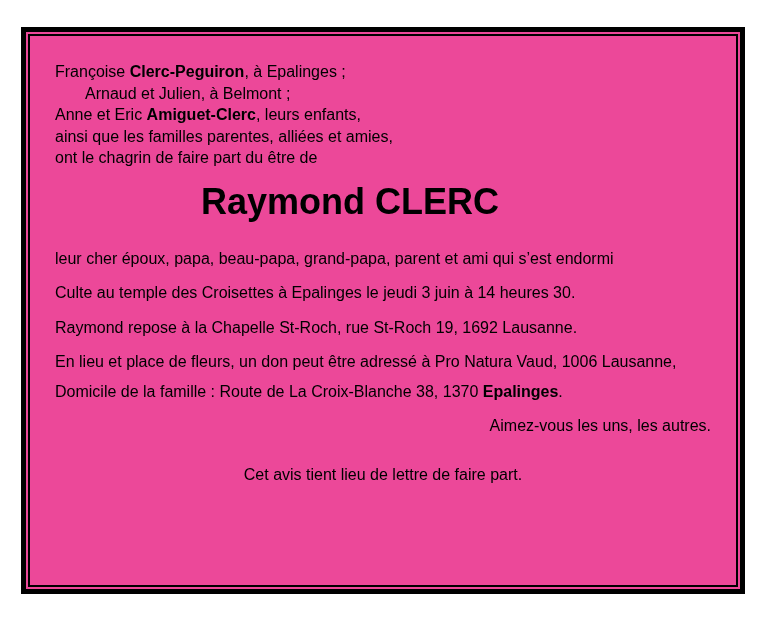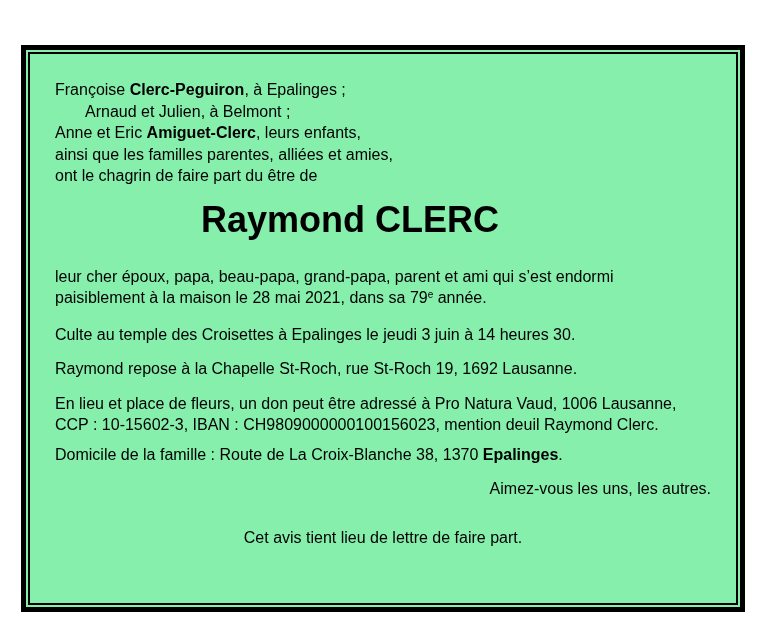--- a/index.html
+++ b/index.html
@@ -4,25 +4,25 @@
 <style>
   * { margin: 0; padding: 0; box-sizing: border-box; }
   html, body {
     width: 765px; height: 633px;
     background: #ffffff;
     font-family: "Liberation Sans", "DejaVu Sans", sans-serif;
     color: #000000;
   }
   .frame-outer {
     position: absolute;
-    left: 21px; top: 45px;
+    left: 21px; top: 27px;
     width: 724px; height: 567px;
     border: 5px solid #000000;
     padding: 2px;
-    background: #86efac;
+    background: #ec4899;
   }
   .frame-inner {
     width: 100%; height: 100%;
     border: 2px solid #000000;
     padding: 25px 25px 0 25px;
     overflow: hidden;
   }
   .line {
     font-size: 16px;
     line-height: 21.5px;
@@ -65,34 +65,32 @@
       <div class="line indent"><span>Arnaud et Julien, à Belmont ;</span></div>
       <div class="line"><span>Anne et Eric </span><span class="bold">Amiguet-Clerc</span><span>, leurs enfants,</span></div>
       <div class="line"><span>ainsi que les familles parentes, alliées et amies,</span></div>
       <div class="line"><span>ont le chagrin de faire part du être de</span></div>
     </div>
 
     <div class="deceased-name">Raymond CLERC</div>
 
     <div class="para">
       <div class="line">leur cher époux, papa, beau-papa, grand-papa, parent et ami qui s’est endormi</div>
-      <div class="line"><span>paisiblement à la maison le 28 mai 2021, dans sa 79</span><span class="sup">e</span><span> année.</span></div>
     </div>
 
     <div class="para">
       <div class="line">Culte au temple des Croisettes à Epalinges le jeudi 3 juin à 14 heures 30.</div>
     </div>
 
     <div class="para">
       <div class="line">Raymond repose à la Chapelle St-Roch, rue St-Roch 19, 1692 Lausanne.</div>
     </div>
 
     <div class="para tight">
       <div class="line">En lieu et place de fleurs, un don peut être adressé à Pro Natura Vaud, 1006 Lausanne,</div>
-      <div class="line">CCP : 10-15602-3, IBAN : CH9809000000100156023, mention deuil Raymond Clerc.</div>
     </div>
 
     <div class="para">
       <div class="line"><span>Domicile de la famille : Route de La Croix-Blanche 38, 1370 </span><span class="bold">Epalinges</span><span>.</span></div>
     </div>
 
     <div class="line quote">Aimez-vous les uns, les autres.</div>
 
     <div class="line footer-line">Cet avis tient lieu de lettre de faire part.</div>
 

